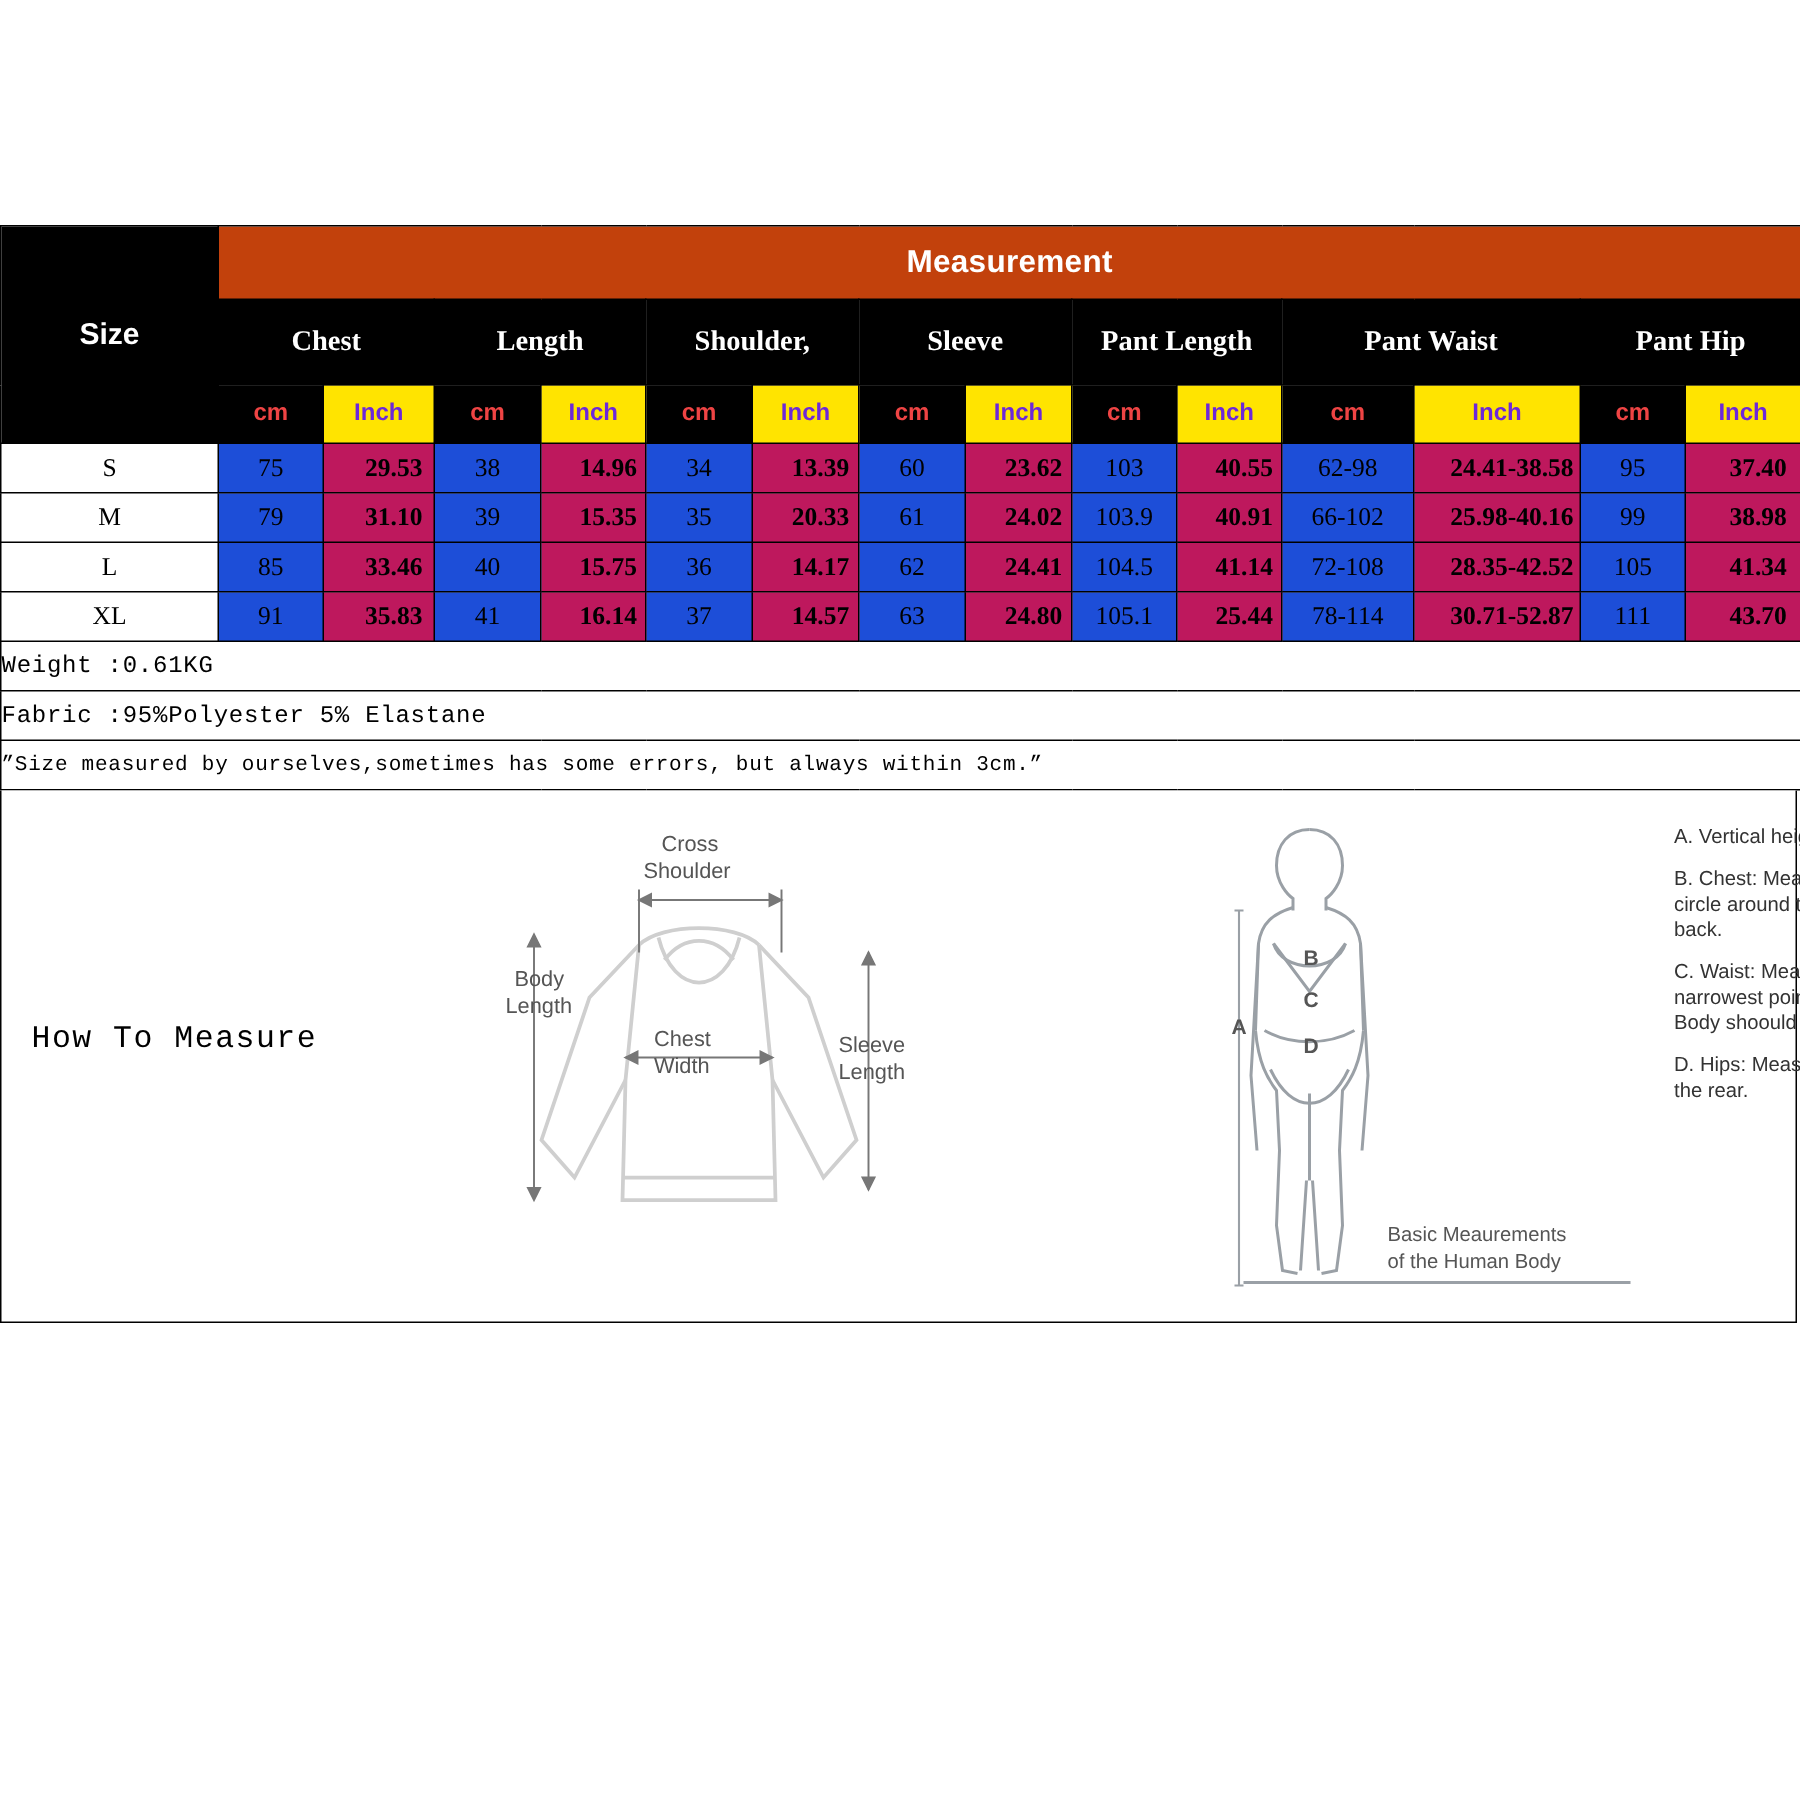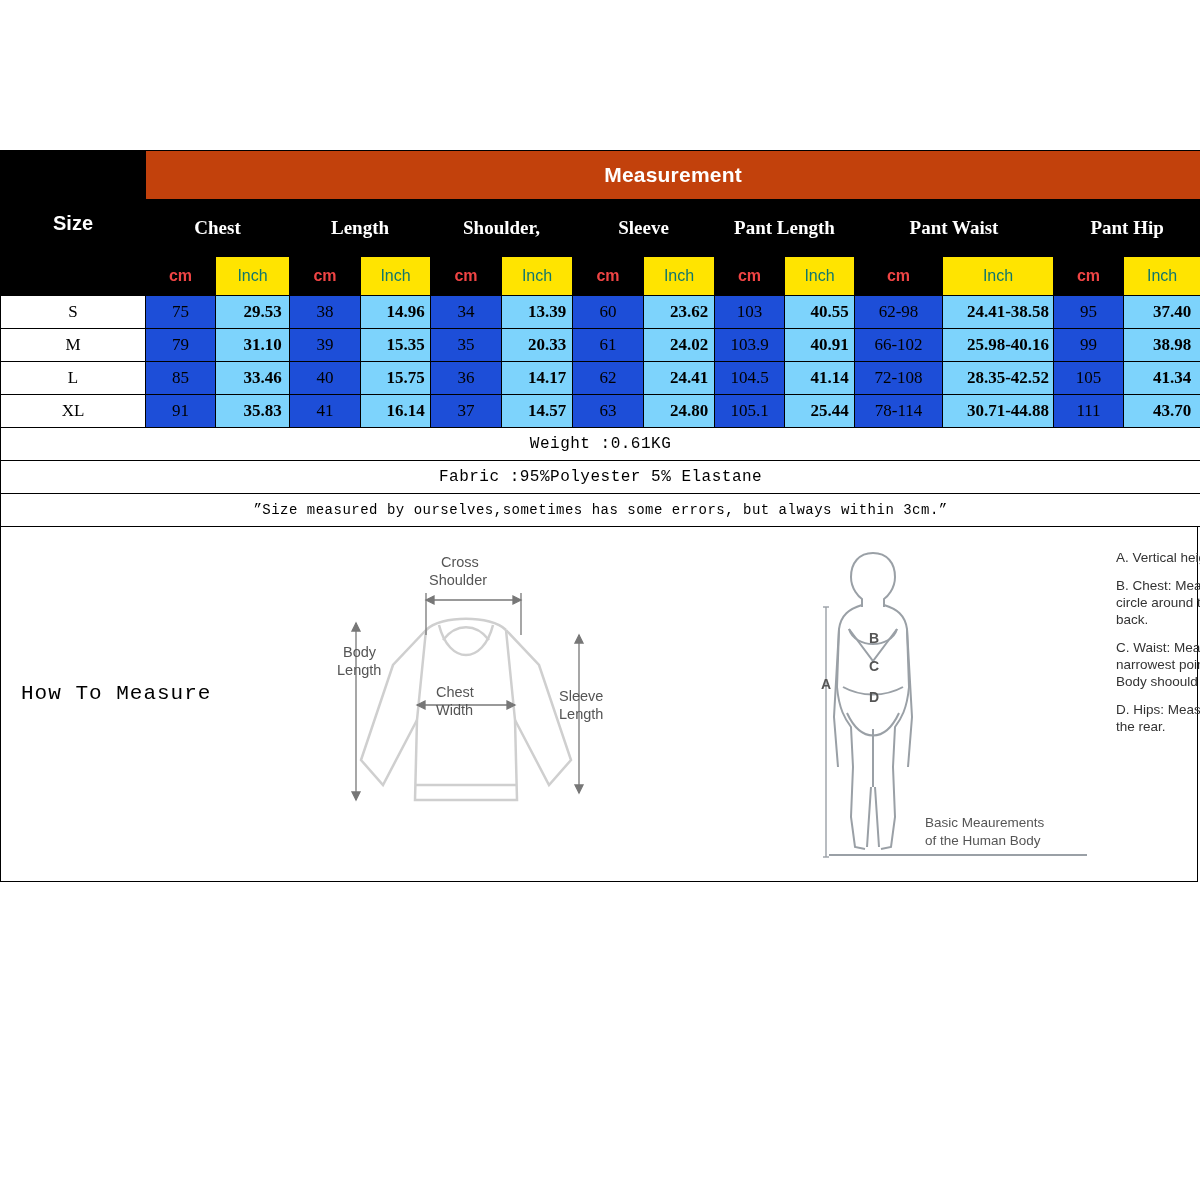--- a/index.html
+++ b/index.html
@@ -63,52 +63,52 @@
   .unit-cm {
     background: #000;
     color: #ef4444;
     font-family: "Liberation Sans", sans-serif;
     font-weight: bold;
     font-size: 16px;
     height: 38px;
   }
   .unit-inch {
     background: #ffe400;
-    color: #0f766e;
-    font-family: "Liberation Sans", sans-serif;
-    font-weight: normal;
+    color: #6d28d9;
+    font-family: "Liberation Sans", sans-serif;
+    font-weight: bold;
     font-size: 16px;
     height: 38px;
     border-left: 1px solid #000;
     border-right: 1px solid #000;
   }
   td.val {
     height: 32px;
     font-size: 17px;
     background: #1d4ed8;
     color: #000;
   }
   td.val.inch {
-    background: #7dd3fc;
+    background: #be185d;
     font-weight: bold;
     padding-left: 20px;
   }
   td.row-size {
     height: 32px;
     font-size: 17px;
     background: #fff;
     color: #000;
   }
   tr.note-row td {
     height: 32px;
     font-family: "Liberation Mono", monospace;
     font-size: 16px;
     letter-spacing: 0.5px;
     background: #fff;
-    text-align: center;
+    text-align: left;
   }
   tr.note-row td.small {
     font-size: 14px;
   }
   .howto {
     position: relative;
     width: 1198px;
     height: 355px;
     border: 1px solid #000;
     border-top: none;
@@ -269,21 +269,21 @@
         <td class="val inch">35.83</td>
         <td class="val">41</td>
         <td class="val inch">16.14</td>
         <td class="val">37</td>
         <td class="val inch">14.57</td>
         <td class="val">63</td>
         <td class="val inch">24.80</td>
         <td class="val">105.1</td>
         <td class="val inch">25.44</td>
         <td class="val">78-114</td>
-        <td class="val inch">30.71-44.88</td>
+        <td class="val inch">30.71-52.87</td>
         <td class="val">111</td>
         <td class="val inch">43.70</td>
       </tr>
 
       <tr class="note-row">
         <td colspan="15">Weight  :0.61KG</td>
       </tr>
       <tr class="note-row">
         <td colspan="15">Fabric  :95%Polyester 5% Elastane</td>
       </tr>

